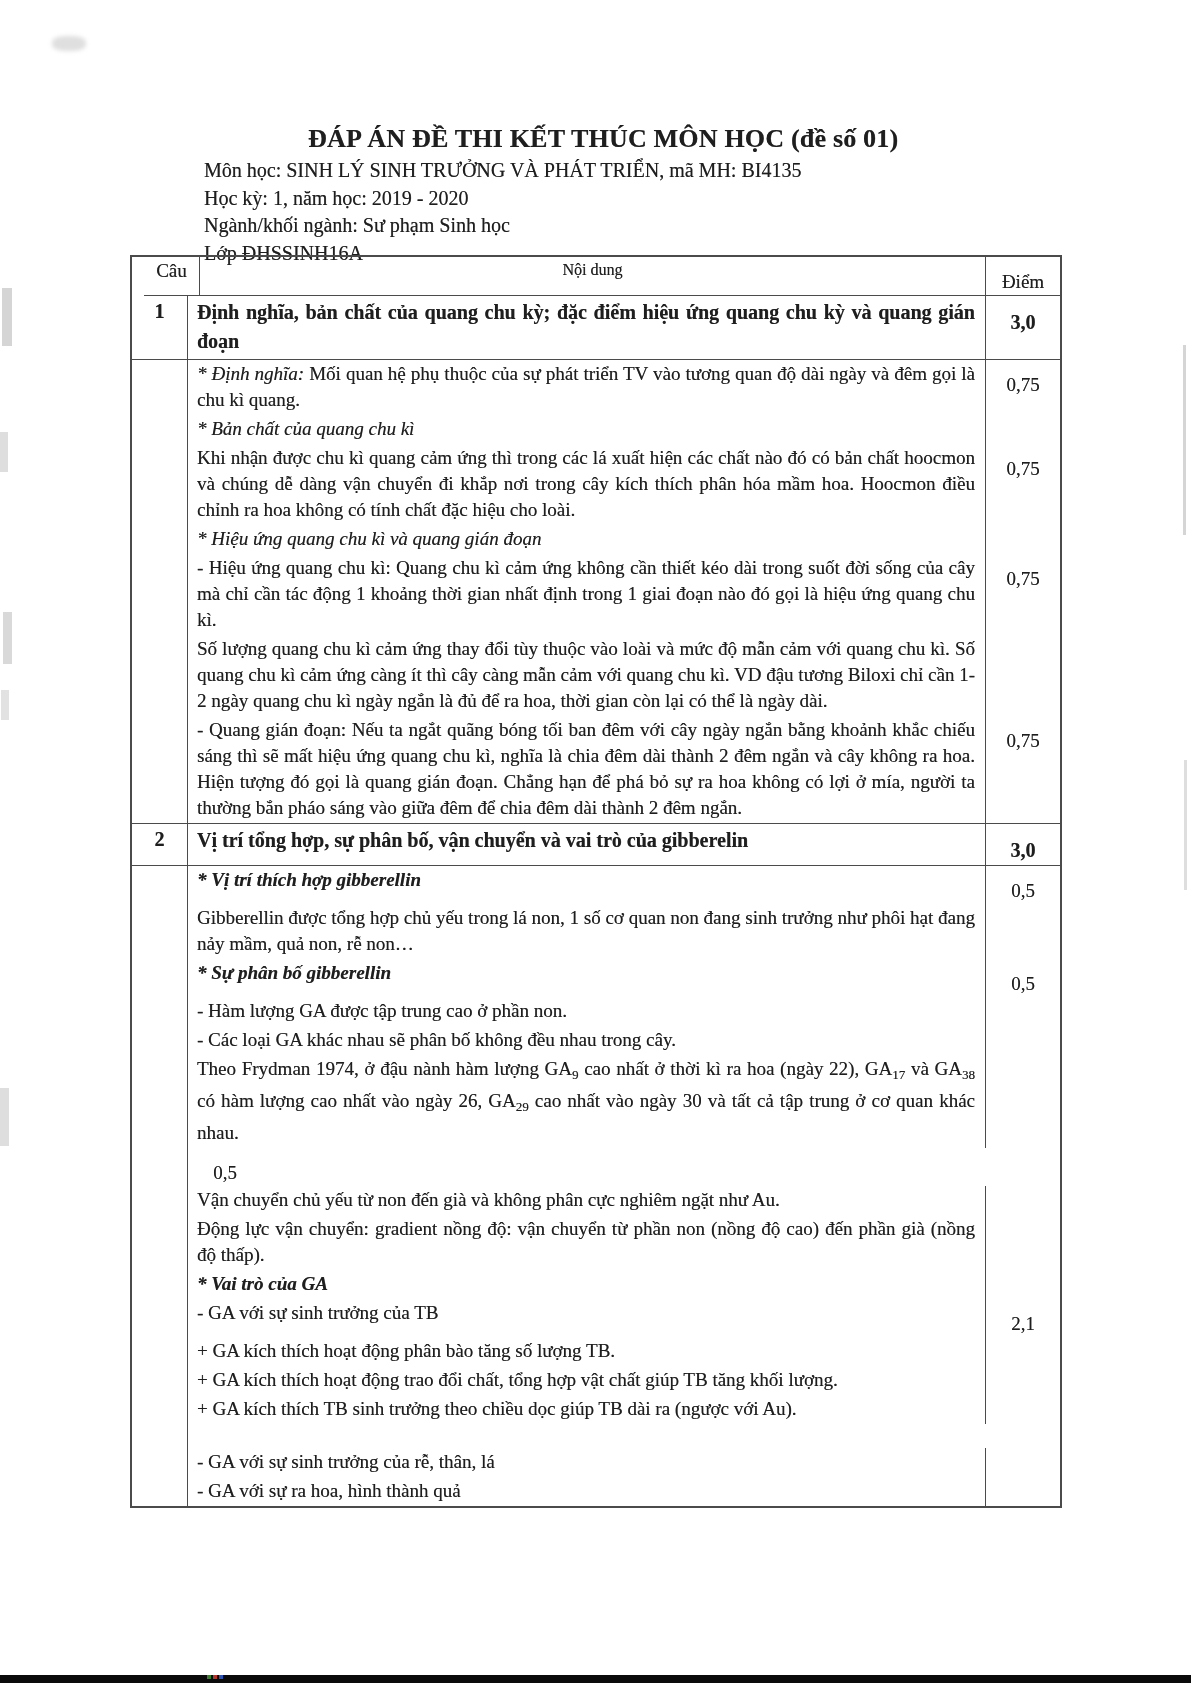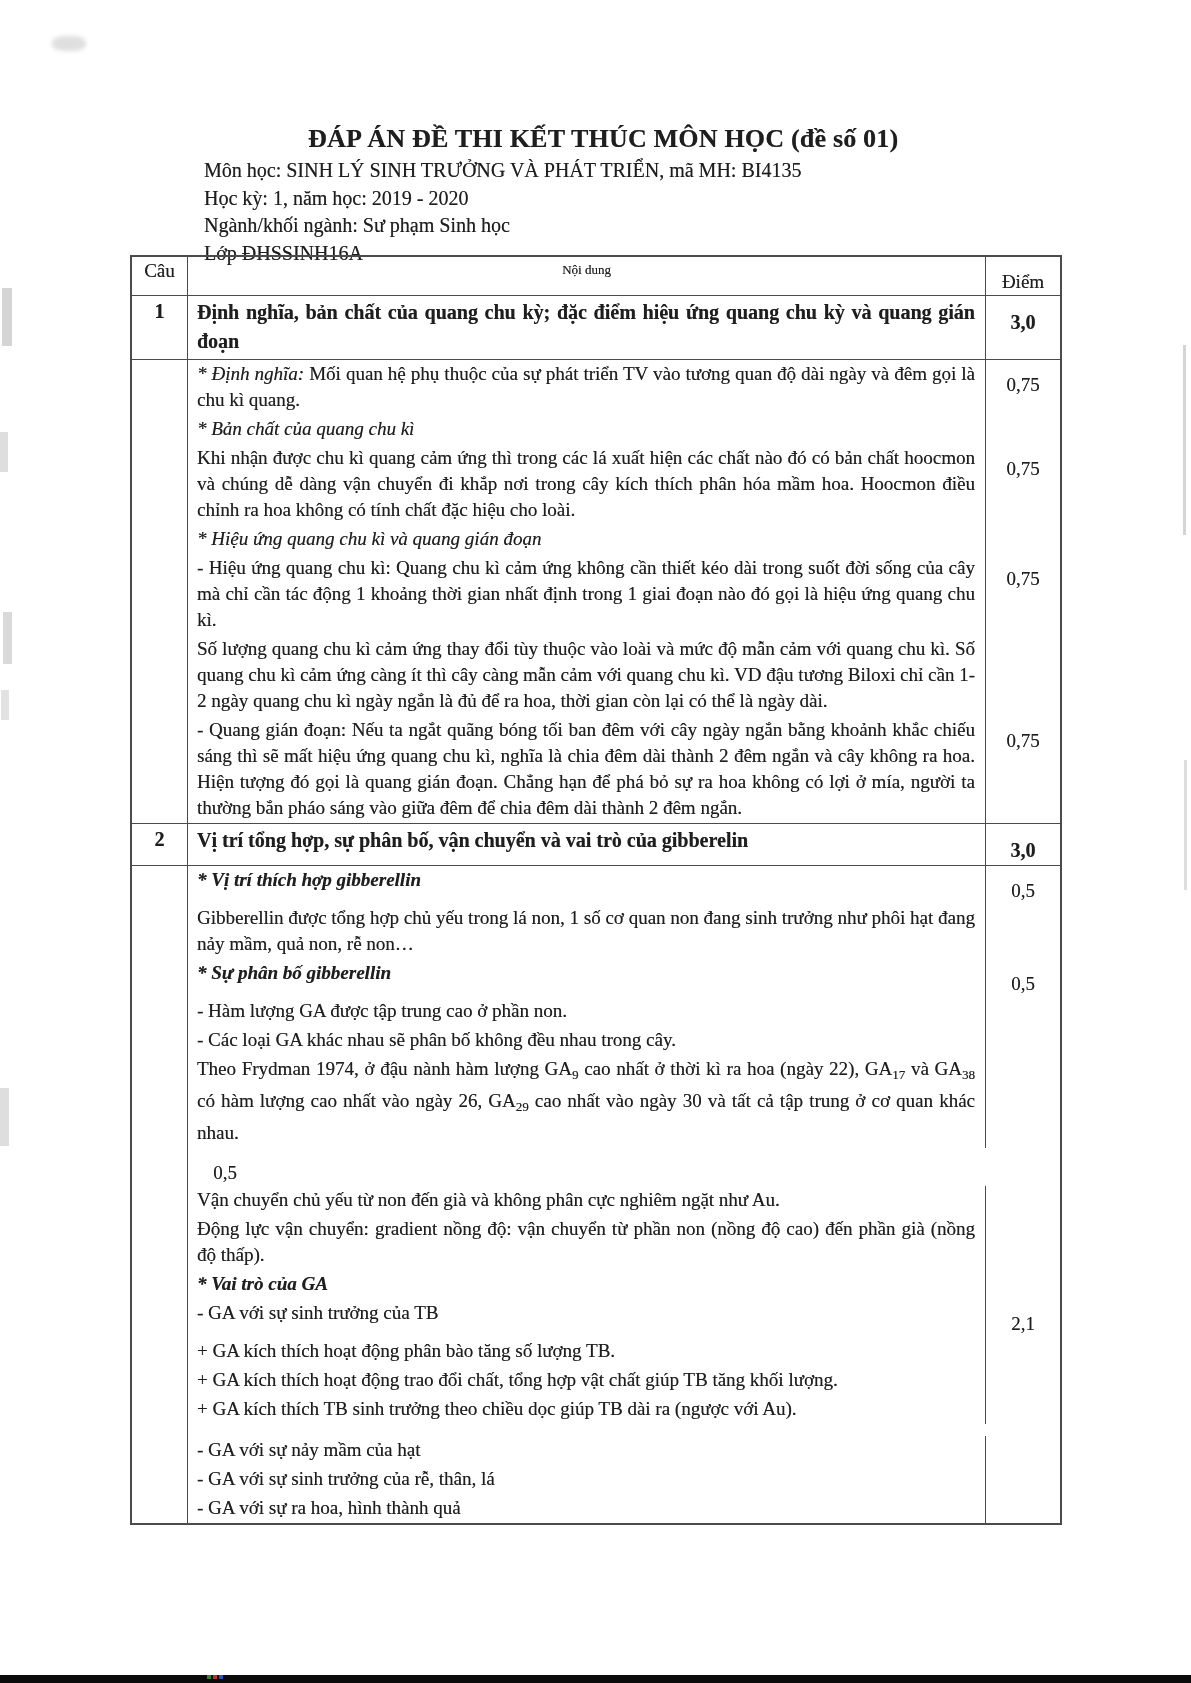--- a/index.html
+++ b/index.html
@@ -34,22 +34,22 @@
     width:56px;flex:0 0 56px;border-right:1.6px solid #4b4b4b;
     text-align:center;box-sizing:border-box;padding-top:1px;
   }
   .c-content{
     flex:1;border-right:1.6px solid #4b4b4b;
     padding:1px 10px 2px 9px;text-align:justify;box-sizing:border-box;
   }
   .c-score{
     width:74px;flex:0 0 74px;text-align:center;box-sizing:border-box;padding-top:12px;
   }
-  .thead{border-bottom:1.6px solid #4b4b4b;}
-  .thead .c-content{text-align:center;font-size:13px;padding:0;}
+  .thead{border-bottom:1.6px solid #4b4b4b;margin-left:12px;}
+  .thead .c-content{text-align:center;font-size:16px;padding:0;}
   .thead .c-num,.thead .c-score{font-size:19px;}
   .qrow{
     font-weight:bold;font-size:20px;line-height:29px;
     border-bottom:1.6px solid #4b4b4b;
   }
   .qrow.bt{border-top:1.6px solid #4b4b4b;}
   .qrow .c-content{padding-top:2px;padding-bottom:3px;}
   .seg-i{font-style:italic;margin-top:44px;}
   .seg-bi{font-style:italic;font-weight:bold;}
   .seg-sub{font-size:13px;vertical-align:-4px;}
@@ -193,21 +193,20 @@
           <div class="c-num"></div>
           <div class="c-content"><span>+ GA kích thích TB sinh trưởng theo chiều dọc giúp TB dài ra (ngược với Au).</span></div>
           <div class="c-score"></div>
         </div>
         <div class="row brow">
           <div class="c-num"></div>
           <div class="c-score"></div>
         </div>
         <div class="row brow">
           <div class="c-num"></div>
-          <div class="c-content"><span>- GA với sự nảy mầm của hạt</span></div>
           <div class="c-score"></div>
         </div>
         <div class="row brow">
           <div class="c-num"></div>
           <div class="c-content"><span>- GA với sự sinh trưởng của rễ, thân, lá</span></div>
           <div class="c-score"></div>
         </div>
         <div class="row brow">
           <div class="c-num"></div>
           <div class="c-content"><span>- GA với sự ra hoa, hình thành quả</span></div>

